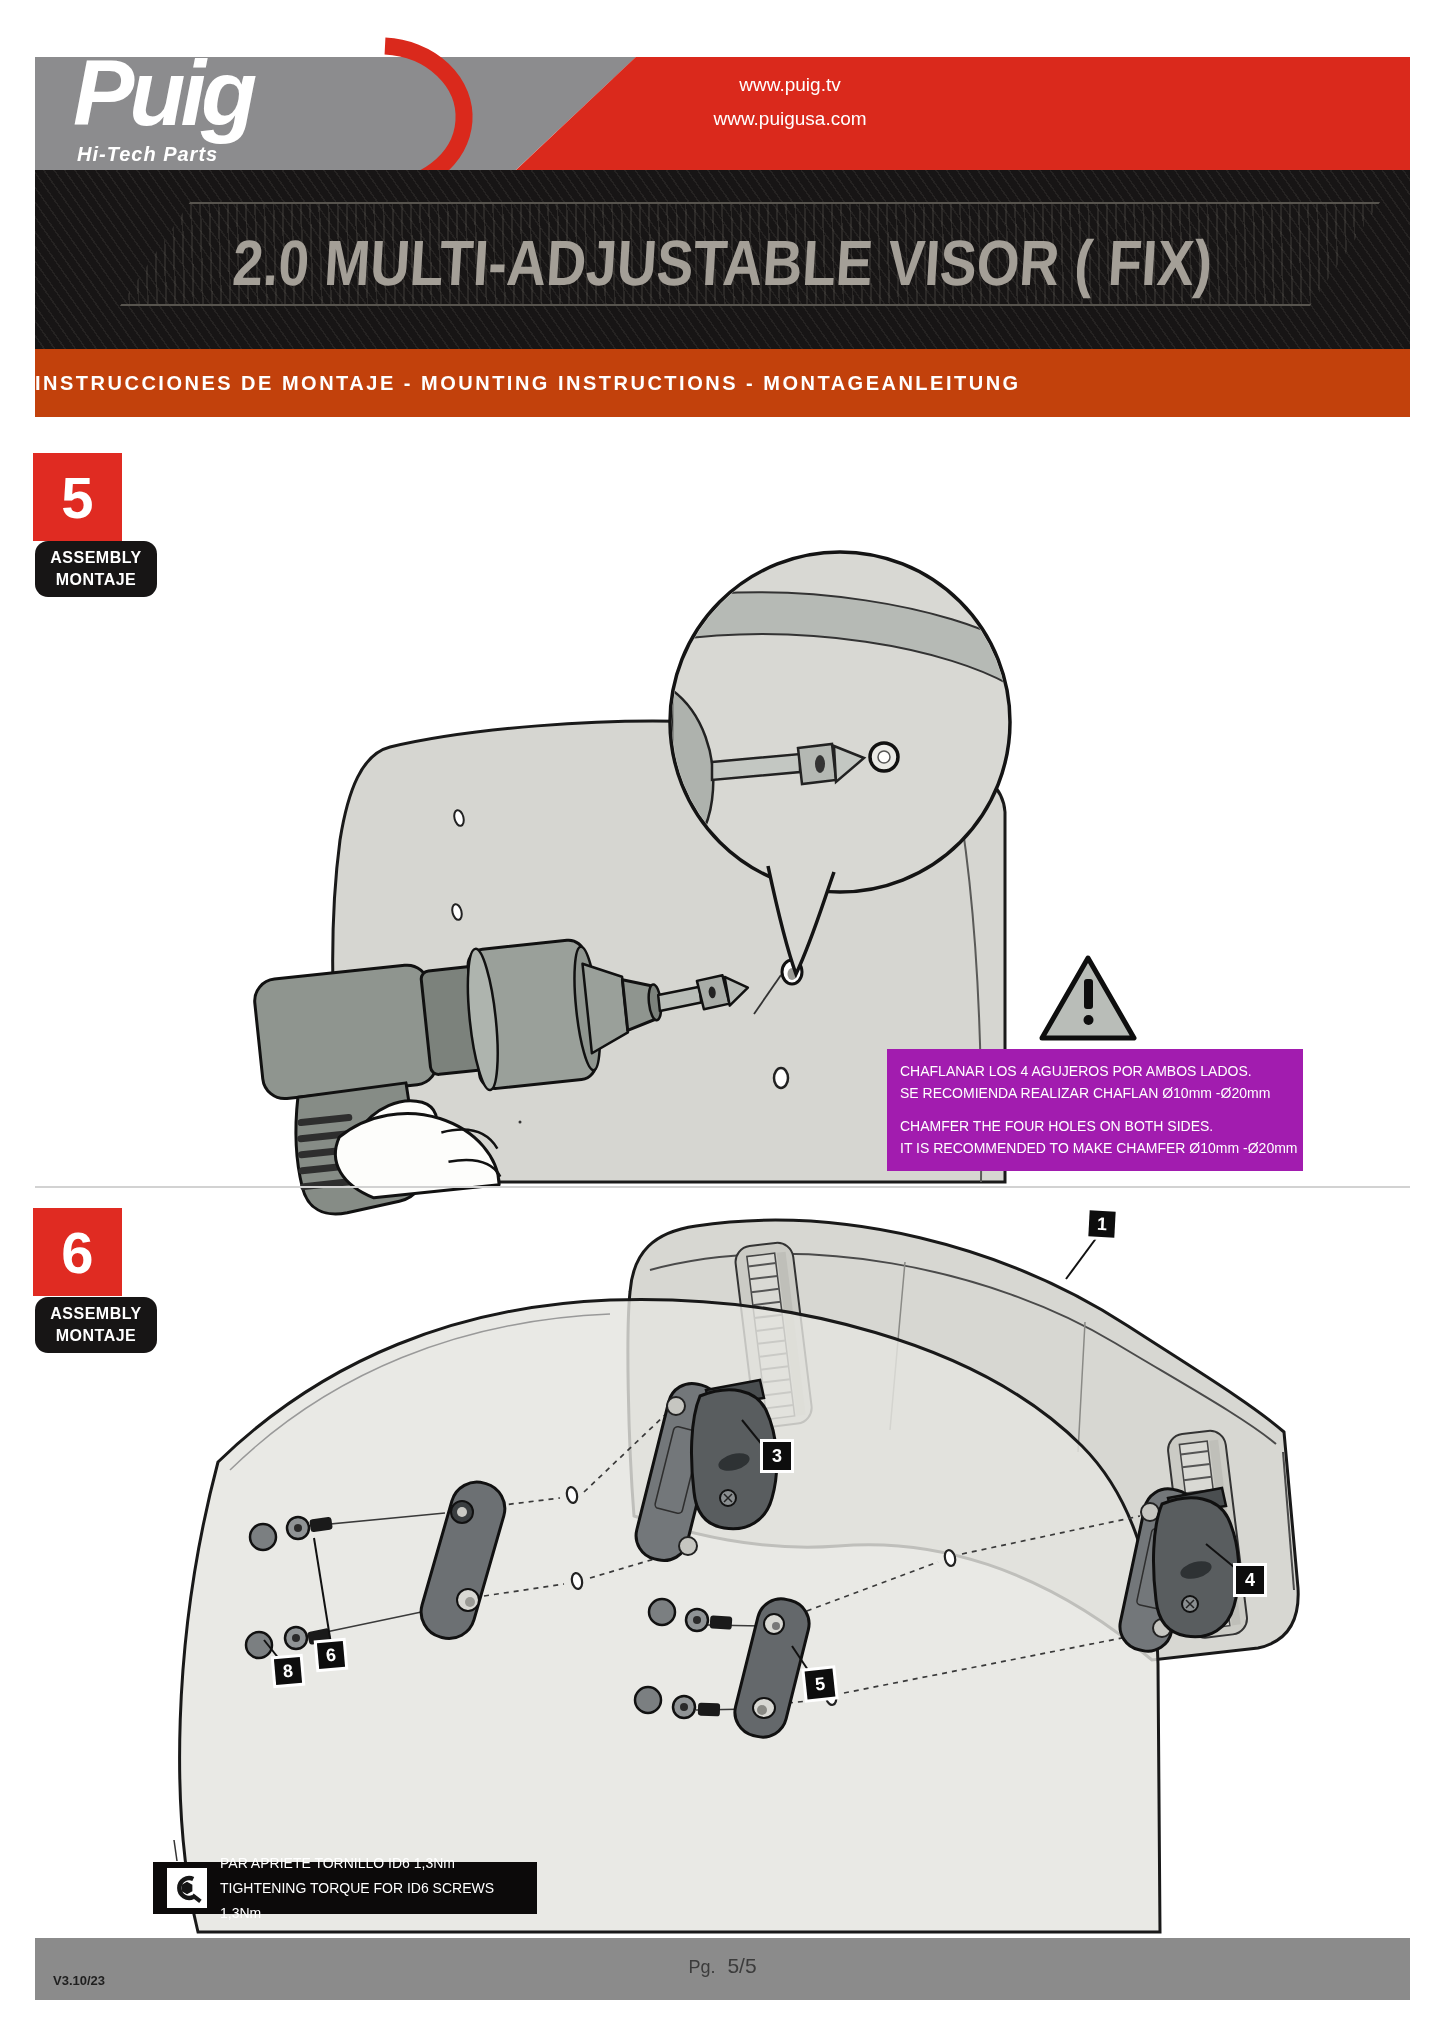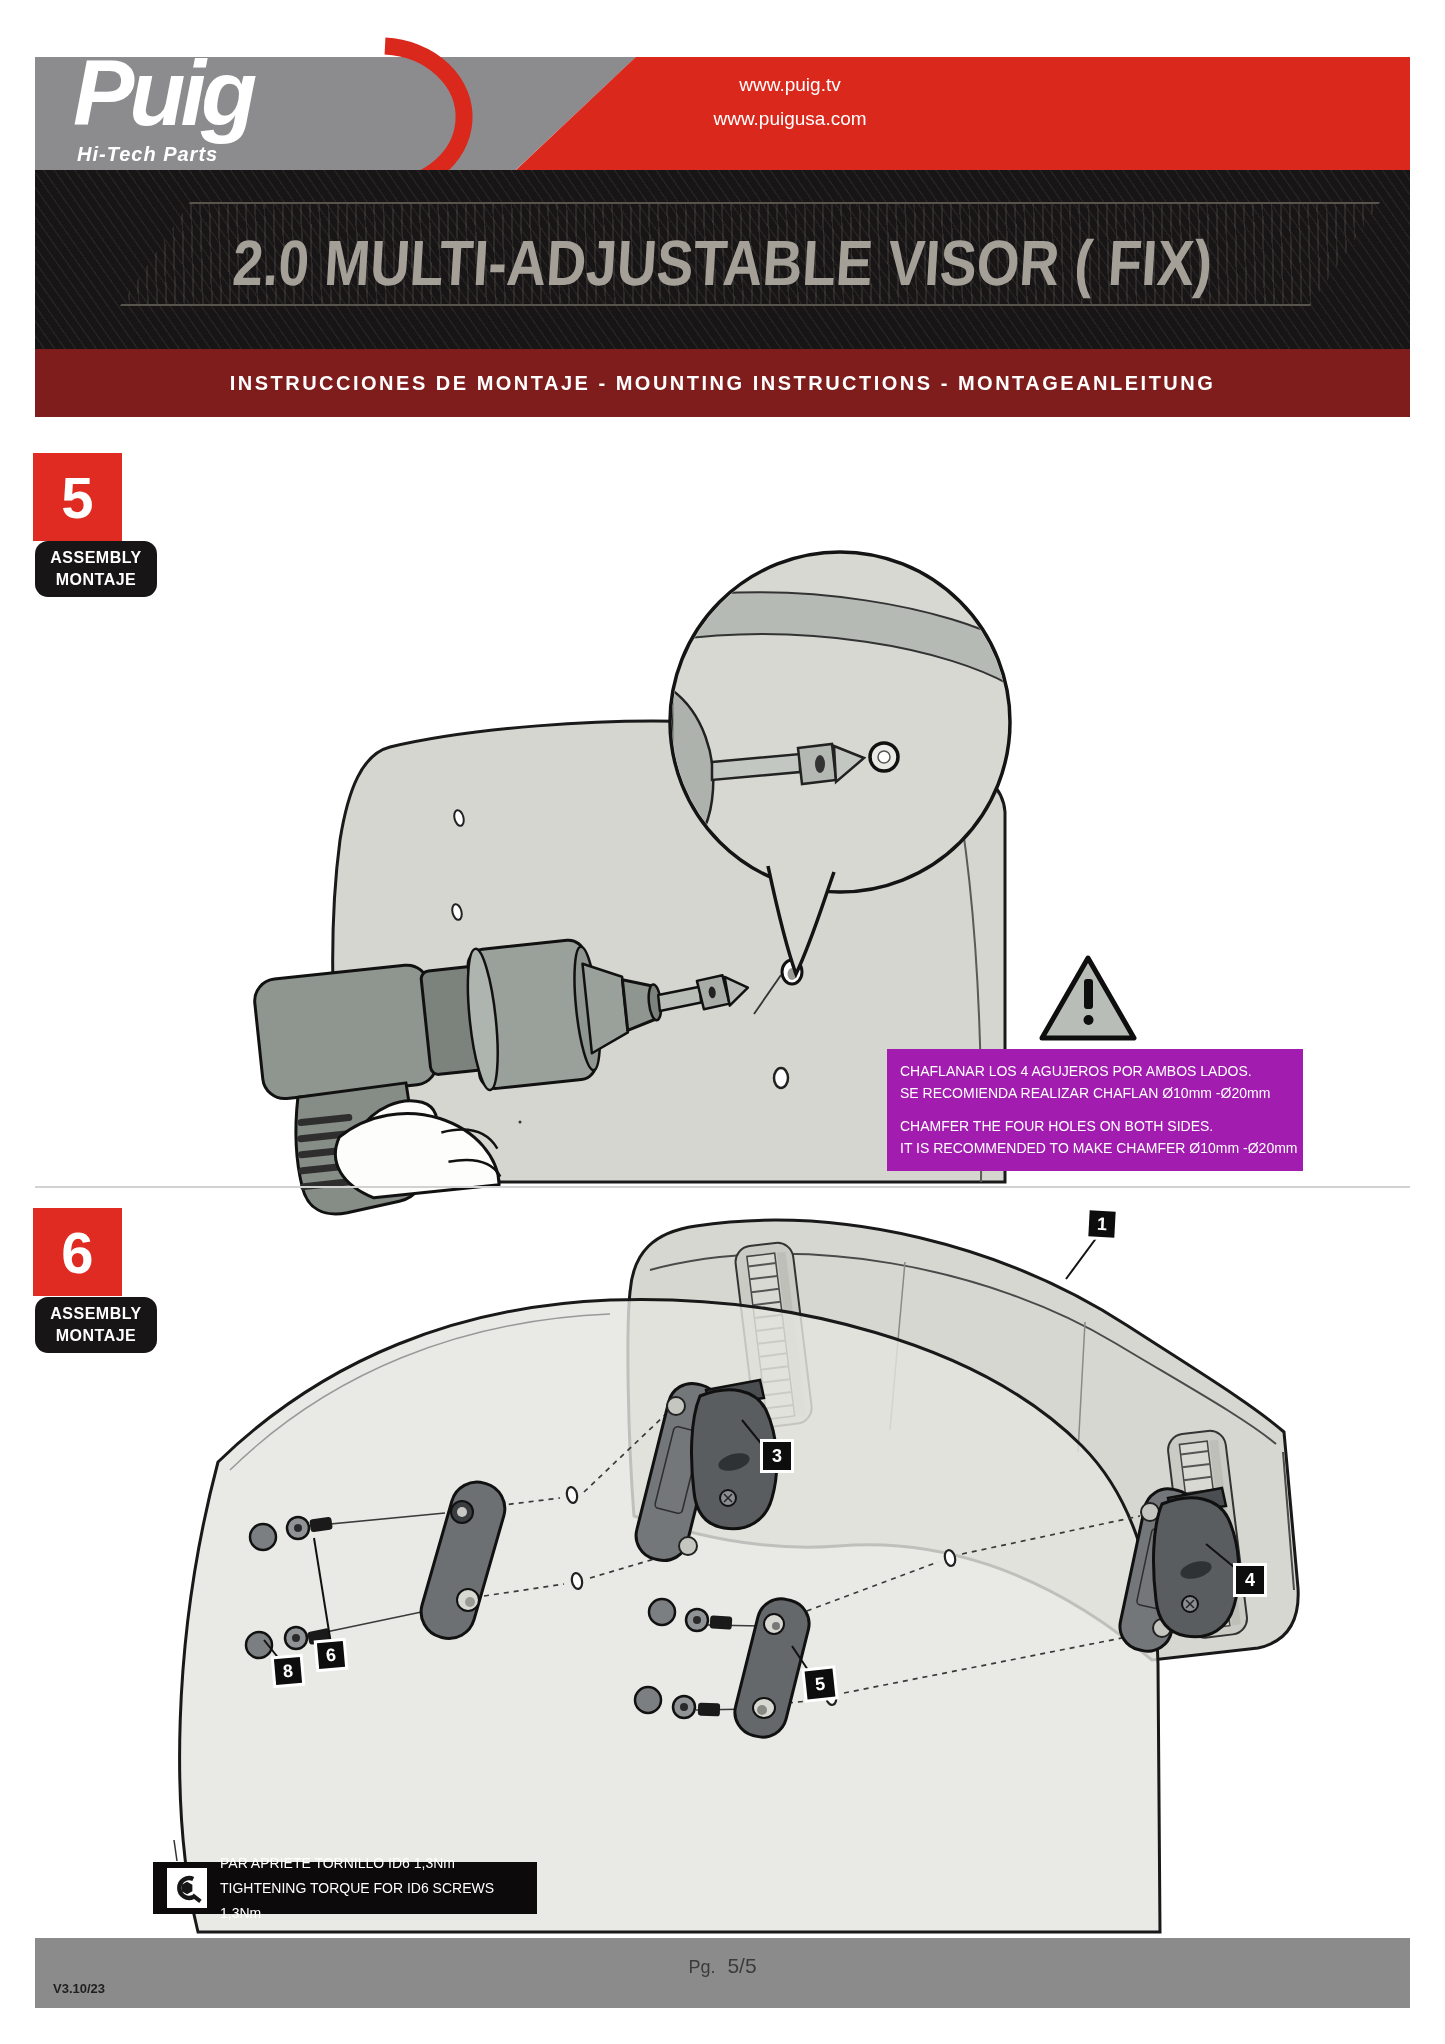--- a/index.html
+++ b/index.html
@@ -26,22 +26,22 @@
   .title-hatch{position:absolute;inset:0;
      background:repeating-linear-gradient(55deg,transparent 0 7px,rgba(160,155,145,.10) 7px 8.5px);}
   .title-para{position:absolute;left:120px;top:32px;width:1190px;height:100px;
      transform:skewX(-34deg);border-top:2px solid #57544e;border-bottom:2px solid #57544e;
      background:repeating-linear-gradient(55deg,transparent 0 6px,rgba(150,145,135,.16) 6px 7.5px);}
   .title-text{position:absolute;left:0;right:0;top:56px;text-align:center;
      font-size:64px;font-weight:bold;color:#a49f97;letter-spacing:0px;
      transform:scaleX(.86) skewX(-4deg);}
 
   
-  .subtitle-band{left:35px;top:349px;width:1375px;height:68px;background:#7f1d1d;
-     display:flex;align-items:center;justify-content:center;}
+  .subtitle-band{left:35px;top:349px;width:1375px;height:68px;background:#c2410c;
+     display:flex;align-items:center;justify-content:flex-start;}
   .subtitle-text{color:#fff;font-weight:bold;font-size:20px;letter-spacing:2.5px;}
 
   
   .stepnum{width:89px;height:88px;background:#e02b22;color:#fff;font-size:58px;font-weight:bold;
      display:flex;align-items:center;justify-content:center;}
   .steplab{width:122px;height:56px;background:#171515;color:#fff;font-weight:bold;font-size:16px;
      display:flex;flex-direction:column;align-items:center;justify-content:center;line-height:22px;
      letter-spacing:.5px;border-radius:13px;}
 
   
@@ -52,21 +52,21 @@
      display:flex;align-items:center;box-sizing:border-box;padding-left:14px;}
   .torque-icon{width:40px;height:40px;background:#fff;margin-right:13px;flex:0 0 auto;
      display:flex;align-items:center;justify-content:center;}
   .torque-lines{font-size:14px;line-height:25px;}
 
   
   .callout{width:26px;height:26px;background:#0d0d0d;color:#fff;font-weight:bold;font-size:18px;
      text-align:center;line-height:26px;box-shadow:0 0 0 3px #fff;}
 
   
-  .footer{left:35px;top:1938px;width:1375px;height:70px;background:#8b8b8b;}
+  .footer{left:35px;top:1938px;width:1375px;height:62px;background:#8b8b8b;}
   .pg{position:absolute;left:0;right:0;top:16px;text-align:center;color:#3b3b3b;}
   .pg .pl{font-size:18px;margin-right:12px;}
   .pg .pv{font-size:21px;}
   .version{position:absolute;left:18px;bottom:12px;color:#1f1f1f;font-weight:bold;font-size:13px;}
 
   svg{position:absolute;overflow:visible;}
   .divider{left:35px;top:1186px;width:1375px;height:2px;background:#d2d2d2;}
 </style>
 </head>
 <body>

